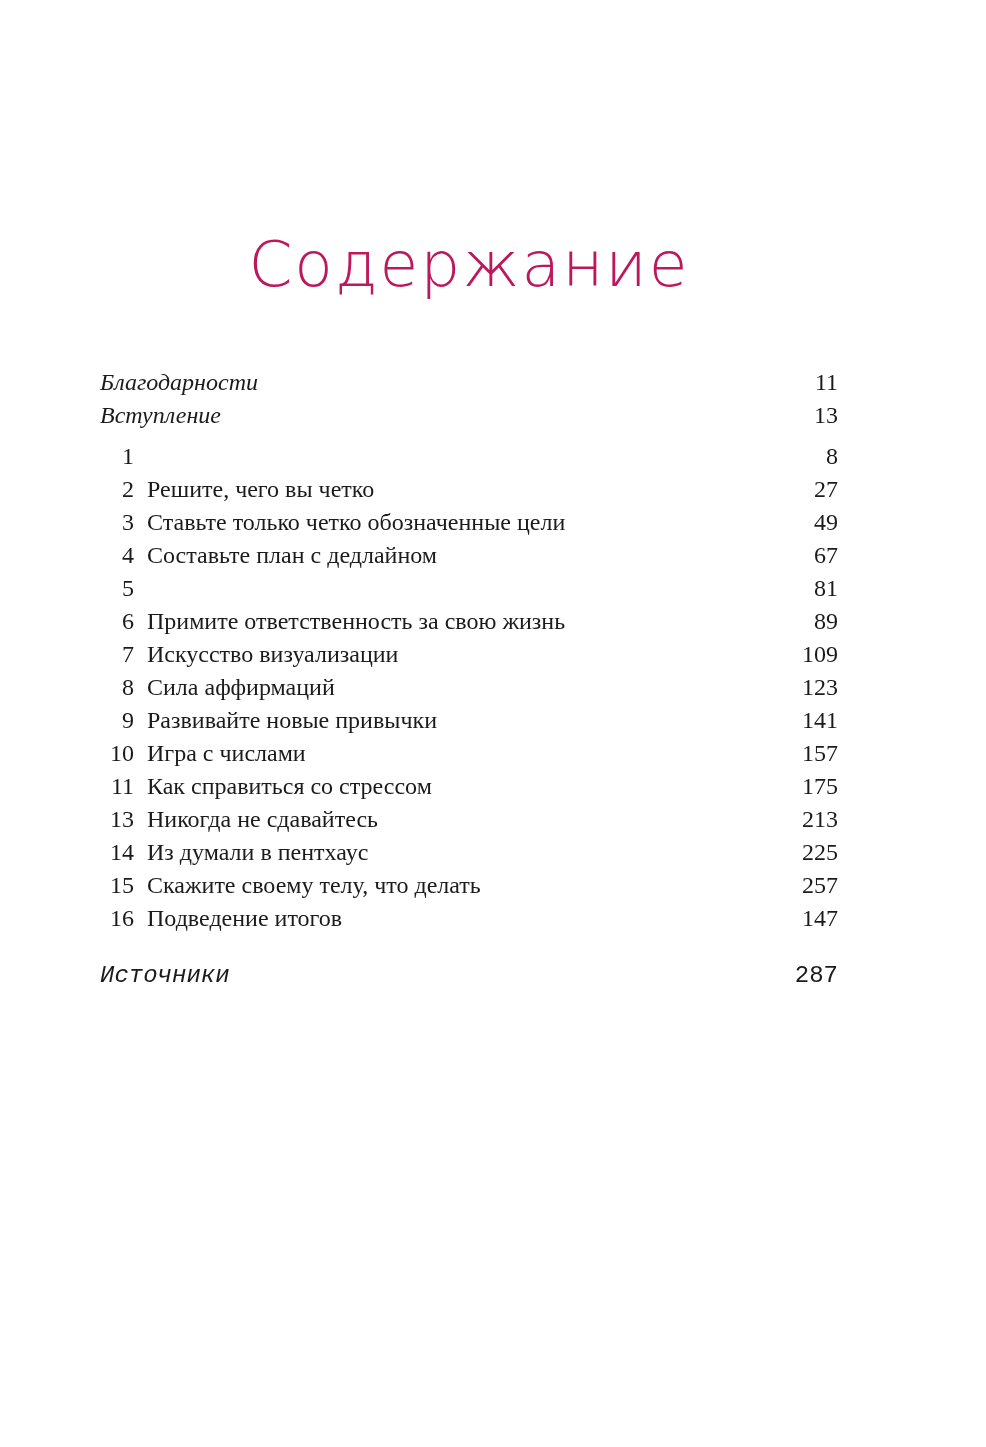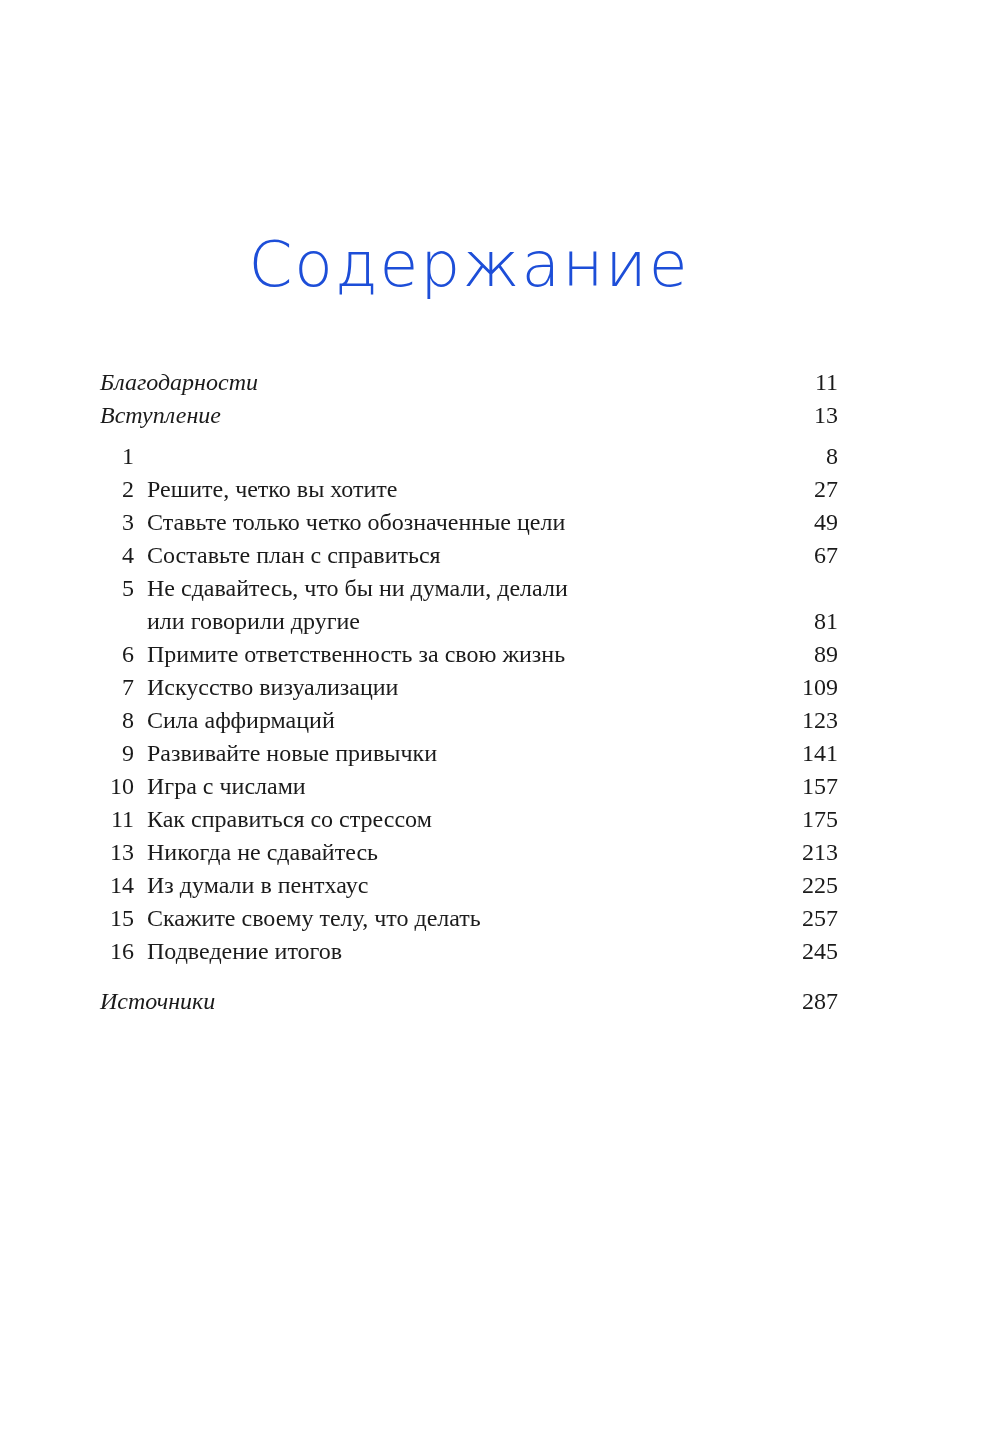--- a/index.html
+++ b/index.html
@@ -20,21 +20,21 @@
     overflow: hidden;
   }
   .page-title {
     margin: 0 0 62px 0;
     text-align: center;
     font-family: "DejaVu Sans", "Liberation Sans", sans-serif;
     font-weight: 200;
     font-size: 63px;
     letter-spacing: 2px;
     line-height: 78px;
-    color: #1d4ed8;
+    color: #be185d;
   }
   .toc {
     font-size: 24px;
     line-height: 33px;
   }
   .toc-row {
     display: flex;
     align-items: flex-start;
   }
   .toc-row .num {
@@ -57,21 +57,22 @@
     font-style: italic;
   }
   .front-matter .pg,
   .back-matter .pg {
     font-style: normal;
   }
   .chapter-list {
     margin-top: 8px;
   }
   .back-matter {
-    margin-top: 17px;
+    margin-top: 24px;
+    font-family: Liberation Mono, monospace;
   }
 </style>
 </head>
 <body>
 
 <div class="page">
 
   <h1 class="page-title">Содержание</h1>
 
   <div class="toc">
@@ -87,40 +88,38 @@
   </div>
 </div>
     <div class="chapter-list" id="chapters">
   <div class="toc-row chapter">
     <span class="num">1</span>
     <span class="pg">8</span>
   </div>
 
   <div class="toc-row chapter">
     <span class="num">2</span>
-    <span class="row-title">Решите, четко вы хотите</span>
+    <span class="row-title">Решите, чего вы четко</span>
     <span class="pg">27</span>
   </div>
 
   <div class="toc-row chapter">
     <span class="num">3</span>
     <span class="row-title">Ставьте только четко обозначенные цели</span>
     <span class="pg">49</span>
   </div>
 
   <div class="toc-row chapter">
     <span class="num">4</span>
-    <span class="row-title">Составьте план с справиться</span>
+    <span class="row-title">Составьте план с дедлайном</span>
     <span class="pg">67</span>
   </div>
 
   <div class="toc-row chapter">
     <span class="num">5</span>
-    <span class="row-title">Не сдавайтесь, что бы ни думали, делали
-или говорили другие</span>
     <span class="pg">81</span>
   </div>
 
   <div class="toc-row chapter">
     <span class="num">6</span>
     <span class="row-title">Примите ответственность за свою жизнь</span>
     <span class="pg">89</span>
   </div>
 
   <div class="toc-row chapter">
@@ -168,21 +167,21 @@
 
   <div class="toc-row chapter">
     <span class="num">15</span>
     <span class="row-title">Скажите своему телу, что делать</span>
     <span class="pg">257</span>
   </div>
 
   <div class="toc-row chapter">
     <span class="num">16</span>
     <span class="row-title">Подведение итогов</span>
-    <span class="pg">245</span>
+    <span class="pg">147</span>
   </div>
 </div>
     <div class="back-matter" id="back-matter">
   <div class="toc-row">
     <span class="row-title">Источники</span>
     <span class="pg">287</span>
   </div>
 </div>
   </div>
 

